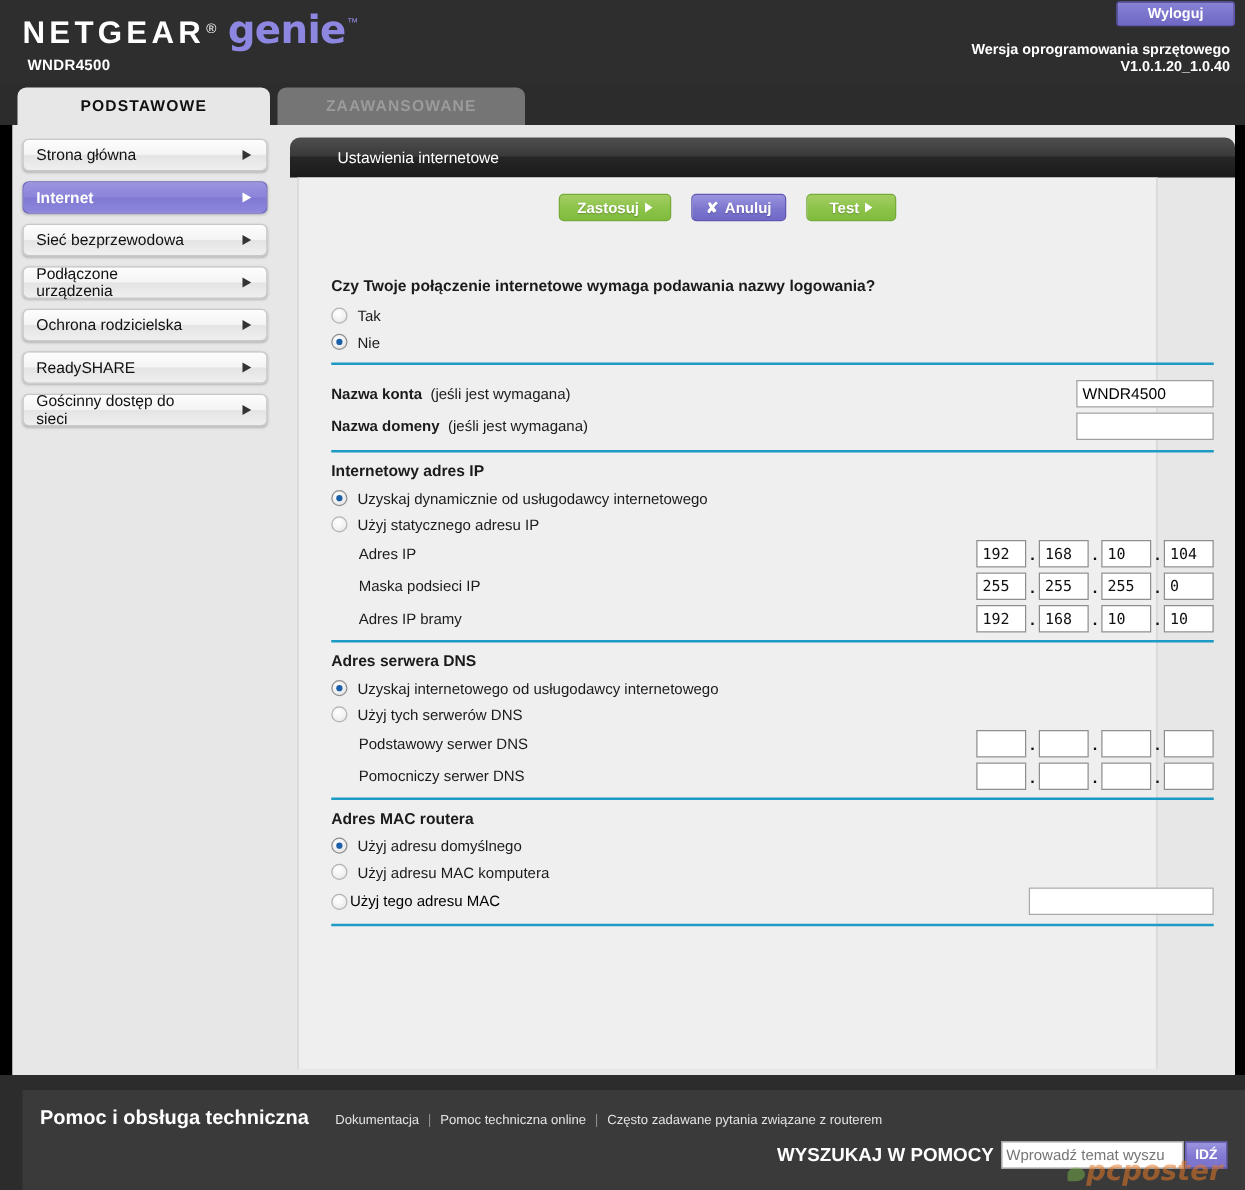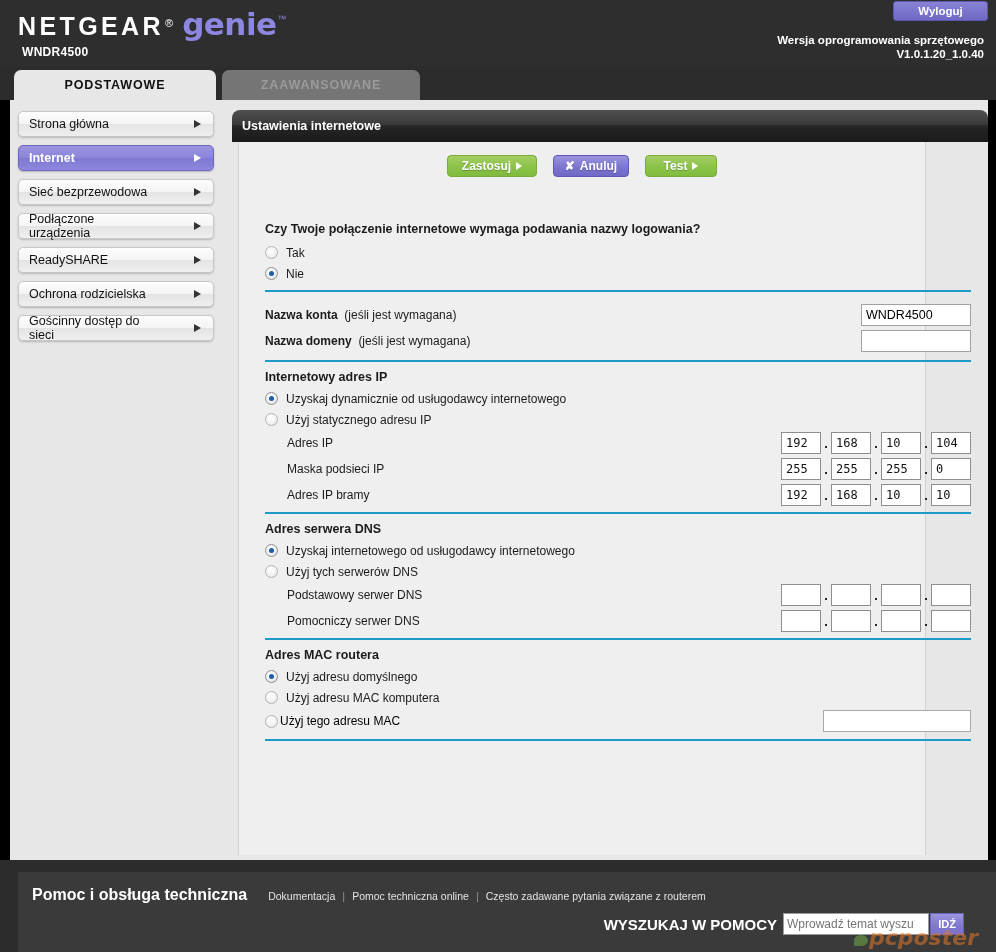--- a/index.html
+++ b/index.html
@@ -120,21 +120,21 @@
   .nav-top-pad { height: 11px; }
 
   
   .panel { position: absolute; left: 232px; top: 110px; width: 756px; height: 745px; }
   .panel-head {
     height: 32px; width: 100%;
     background: linear-gradient(to bottom,#4f4f4f 0%,#3a3a3a 45%,#262626 50%,#1a1a1a 100%);
     border-radius: 8px 8px 0 0;
     display: flex; align-items: center;
   }
-  .panel-head .title { color: #fff; font-size: 12.5px; font-weight: bold; padding-left: 10px; }
+  .panel-head .title { color: #fff; font-size: 12.5px; font-weight: normal; padding-left: 38px; }
   .panel-body {
     position: absolute; left: 6px; top: 32px; width: 688px; height: 713px;
     background: #efefef; border-left: 1px solid #d2d2d2; border-right: 1px solid #d2d2d2;
   }
 
   .btn-row { display: flex; gap: 16px; justify-content: center; padding-top: 13px; }
   .btn {
     height: 22px; border-radius: 4px; border: 1px solid;
     display: flex; align-items: center; justify-content: center; gap: 5px;
     font-size: 12px; font-weight: bold; color: #fff; cursor: pointer;
@@ -219,21 +219,21 @@
     background: #3a3a3a;
   }
   .footer-line1 { position: absolute; left: 14px; top: 14px; display: flex; align-items: baseline; }
   .foot-title { color: #fff; font-size: 16px; font-weight: bold; }
   .foot-links { margin-left: 14px; display: flex; align-items: center; }
   .foot-links a {
     color: #e3e3e3; font-size: 10.5px; text-decoration: none; cursor: pointer;
     padding: 0 7px;
   }
   .foot-sep { color: #8e8e8e; font-size: 11px; }
-  .search-area { position: absolute; right: 32px; top: 41px; display: flex; align-items: center; }
+  .search-area { position: absolute; right: 14px; top: 41px; display: flex; align-items: center; }
   .search-label { color: #fff; font-size: 15px; font-weight: bold; margin-right: 6px; }
   .search-input {
     width: 146px; height: 22px; background: #fff; border: 1px solid #9c9c9c;
     font-size: 12px; color: #1a1a1a; padding-left: 3px; outline: none;
     font-family: "Liberation Sans", sans-serif;
   }
   .go-btn {
     width: 34px; height: 22px; margin-left: 1px;
     background: linear-gradient(to bottom,#9b95e0 0%,#8179d1 55%,#7a72cb 100%);
     border: 1px solid #6a63bd;
@@ -304,25 +304,25 @@
     </div>
     <div class="nav-item">
       <span class="lbl">Sieć bezprzewodowa</span>
       <span class="arr"></span>
     </div>
     <div class="nav-item">
       <span class="lbl">Podłączone urządzenia</span>
       <span class="arr"></span>
     </div>
     <div class="nav-item">
+      <span class="lbl">Ochrona rodzicielska</span>
+      <span class="arr"></span>
+    </div>
+    <div class="nav-item">
       <span class="lbl">ReadySHARE</span>
-      <span class="arr"></span>
-    </div>
-    <div class="nav-item">
-      <span class="lbl">Ochrona rodzicielska</span>
       <span class="arr"></span>
     </div>
     <div class="nav-item">
       <span class="lbl">Gościnny dostęp do sieci</span>
       <span class="arr"></span>
     </div>
   </div>
 
   <div class="panel">
     <div class="panel-head">

